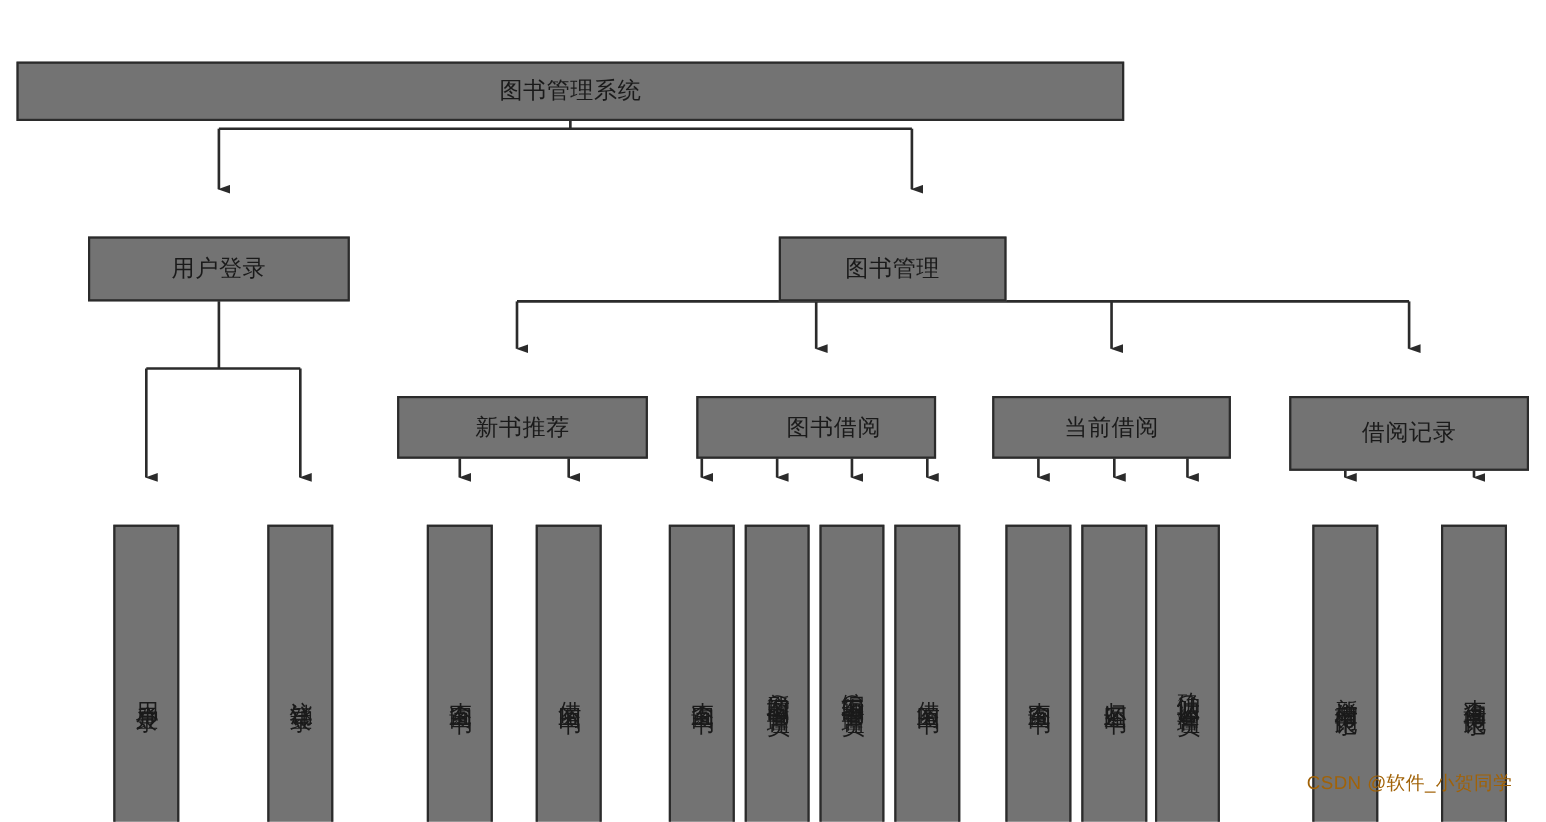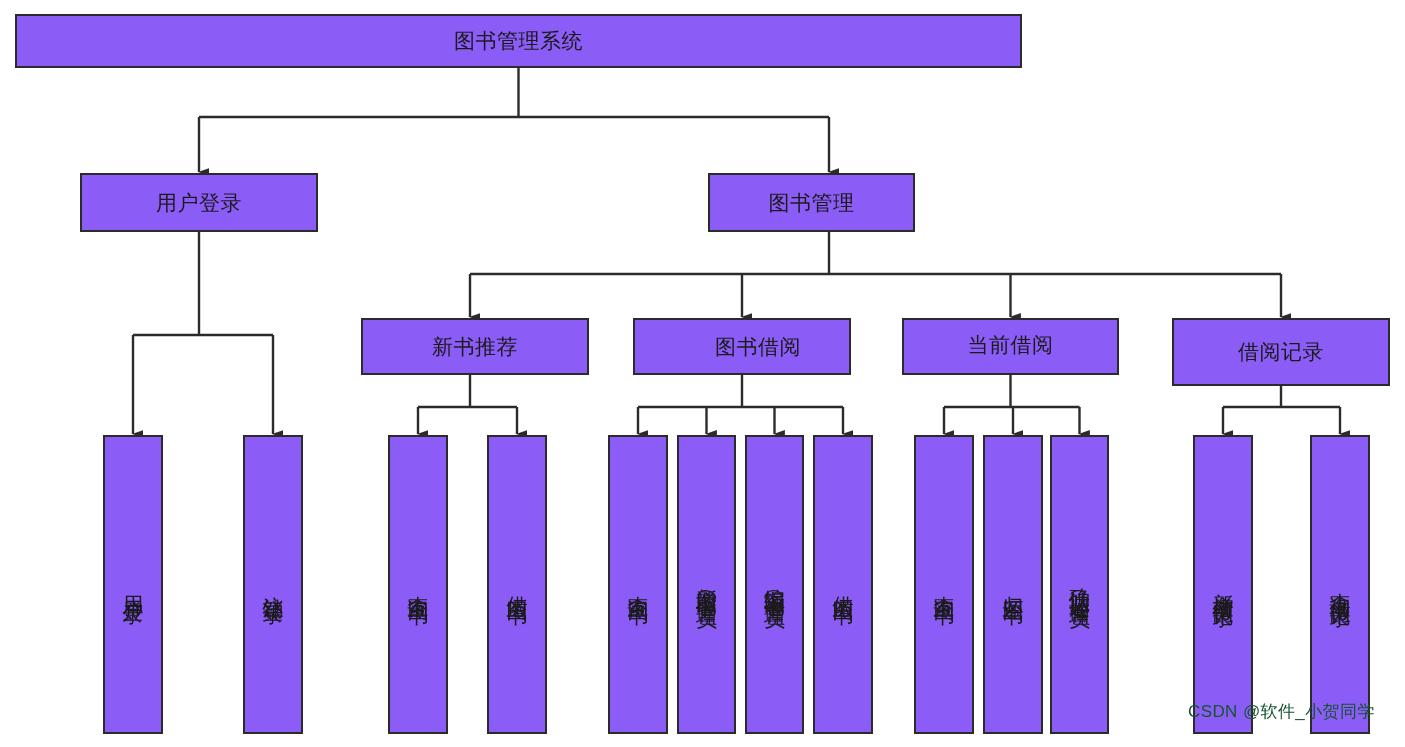--- a/index.html
+++ b/index.html
@@ -5,26 +5,27 @@
   html,body{margin:0;padding:0;background:#ffffff;}
   body{
     width:1405px;height:747px;overflow:hidden;
     font-family:"Liberation Sans","DejaVu Sans",sans-serif;
     color:#1a1a1a;
   }
   #diagram-root{position:relative;width:1405px;height:747px;background:#ffffff;}
 
   .node{
     position:absolute;
-    background:#8b5cf6;
+    background:#737373;
     border:2px solid #2b2b2b;
     box-sizing:border-box;
     display:flex;
     align-items:center;
     justify-content:center;
+    margin-top:42px;
   }
   .node .node-label{
     display:block;
     line-height:1.22;
     letter-spacing:0.5px;
     color:#1a1a1a;
   }
   .node.h-node .node-label{
     font-size:21px;
     white-space:nowrap;
@@ -47,21 +48,21 @@
     position:absolute;left:0;top:0;
     width:1405px;height:747px;
     overflow:visible;
     pointer-events:none;
   }
 
   #watermark{
     position:absolute;
     left:1188px;top:700px;
     font-size:17px;
-    color:#14532d;
+    color:#a16207;
     white-space:nowrap;
     letter-spacing:0.4px;
   }
 </style>
 </head>
 <body>
 
 <div id="diagram-root">
   <svg class="connectors" viewBox="0 0 1405 747">
     <defs>
@@ -115,21 +116,21 @@
       </div>
       <div class="node h-node" style="left: 708px; top: 173px; width: 207px; height: 59px;">
         <span class="node-label">图书管理</span>
       </div>
       <div class="node h-node" style="left: 361px; top: 318px; width: 228px; height: 57px;">
         <span class="node-label">新书推荐</span>
       </div>
       <div class="node h-node" style="left: 633px; top: 318px; width: 218px; height: 57px; padding-left: 32px;">
         <span class="node-label">图书借阅</span>
       </div>
-      <div class="node h-node" style="left: 902px; top: 318px; width: 217px; height: 57px; font-family: Liberation Mono, monospace;">
+      <div class="node h-node" style="left: 902px; top: 318px; width: 217px; height: 57px;">
         <span class="node-label">当前借阅</span>
       </div>
       <div class="node h-node" style="left: 1172px; top: 318px; width: 218px; height: 68px;">
         <span class="node-label">借阅记录</span>
       </div>
       <div class="node v-node" style="left: 103px; top: 435px; width: 60px; height: 299px;">
         <span class="node-label">用户登录</span>
       </div>
       <div class="node v-node" style="left: 243px; top: 435px; width: 60px; height: 299px;">
         <span class="node-label">注销登录</span>

